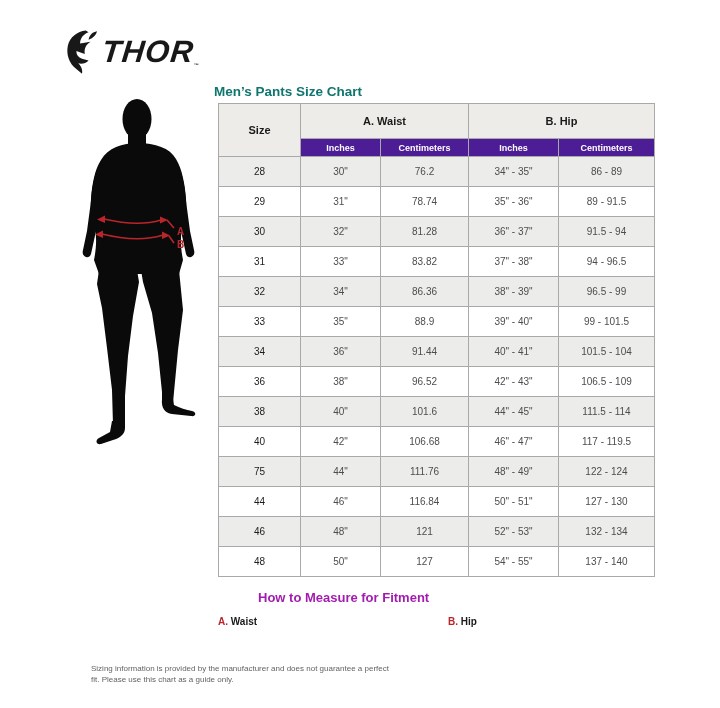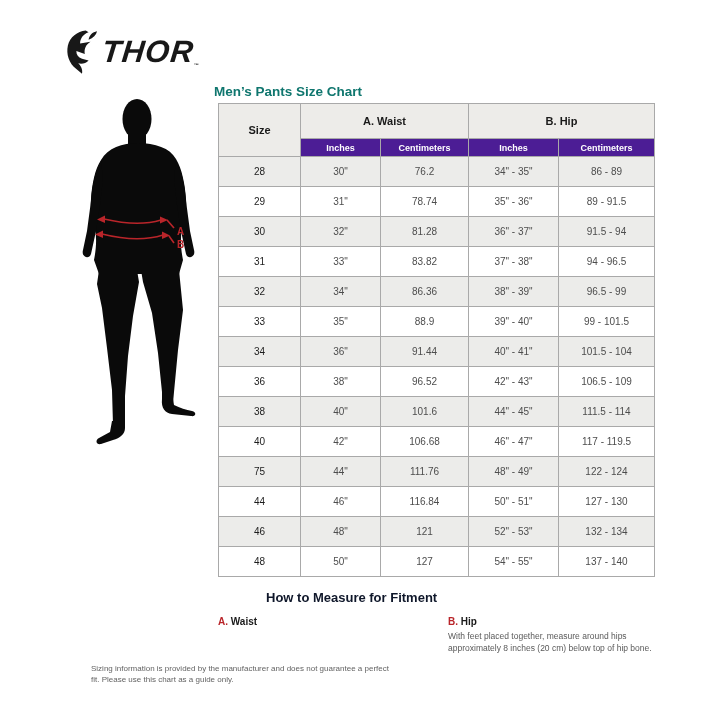--- a/index.html
+++ b/index.html
@@ -25,21 +25,21 @@
   .size-table tbody td{height:29px;}
   .size-table tbody tr:nth-child(odd) td{background:#ececea;}
   .size-table tbody tr:nth-child(even) td{background:#ffffff;}
   .size-table tbody td:first-child{font-weight:normal;color:#1c1c1c;margin-left:12px;}
 
   
   .figure-svg{position:absolute;left:80px;top:98px;}
 
   
   .howto{position:absolute;left:218px;top:590px;width:440px;}
-  .howto-heading{font-size:13px;font-weight:bold;color:#0f172a;margin:0 0 11px 8px;padding-left:40px;}
+  .howto-heading{font-size:13px;font-weight:bold;color:#a21caf;margin:0 0 11px 0;padding-left:40px;}
   .howto-cols{display:flex;}
   .howto-col-a{width:225px;margin-right:5px;}
   .howto-col-b{width:210px;}
   .howto-label{font-size:10px;font-weight:bold;color:#1a1a1a;margin:0 0 3px 0;}
   .howto-label .prefix{color:#b9252a;}
   .howto-desc{font-size:8.5px;line-height:1.45;color:#5a5a5a;margin:0;}
 
   
   .disclaimer{position:absolute;left:62px;top:663px;width:300px;font-size:8px;line-height:1.4;color:#636363;margin-left:29px;}
 </style>
@@ -211,20 +211,19 @@
   </table>
 
   <div class="howto">
     <div class="howto-heading">How to Measure for Fitment</div>
     <div class="howto-cols">
       <div class="howto-col-a">
         <p class="howto-label"><span class="prefix">A.</span><span> Waist</span></p>
       </div>
       <div class="howto-col-b">
         <p class="howto-label"><span class="prefix">B.</span><span> Hip</span></p>
-        <p class="howto-desc">With feet placed together, measure around hips approximately 8 inches (20 cm) below top of hip bone.</p>
       </div>
     </div>
   </div>
 
   <div class="disclaimer">Sizing information is provided by the manufacturer and does not guarantee a perfect fit. Please use this chart as a guide only.</div>
 
 </div>
 
 </body></html>

